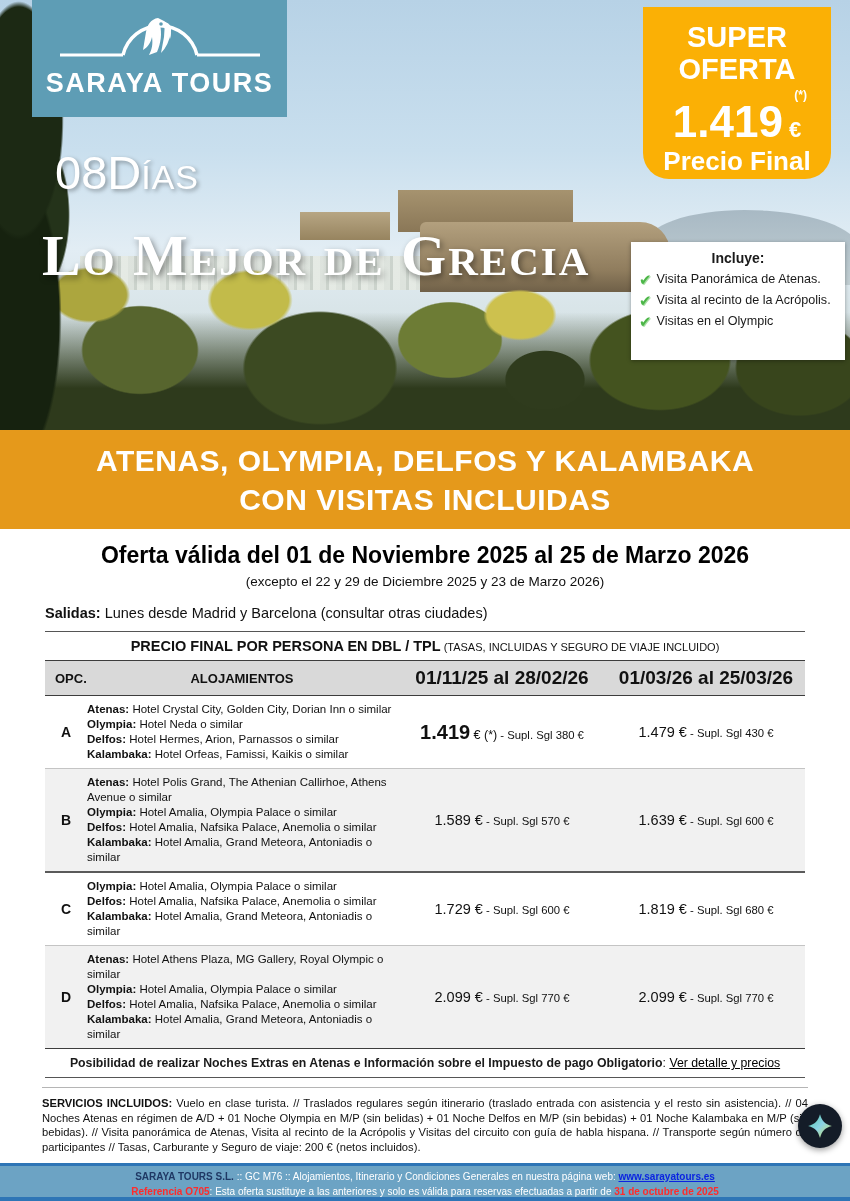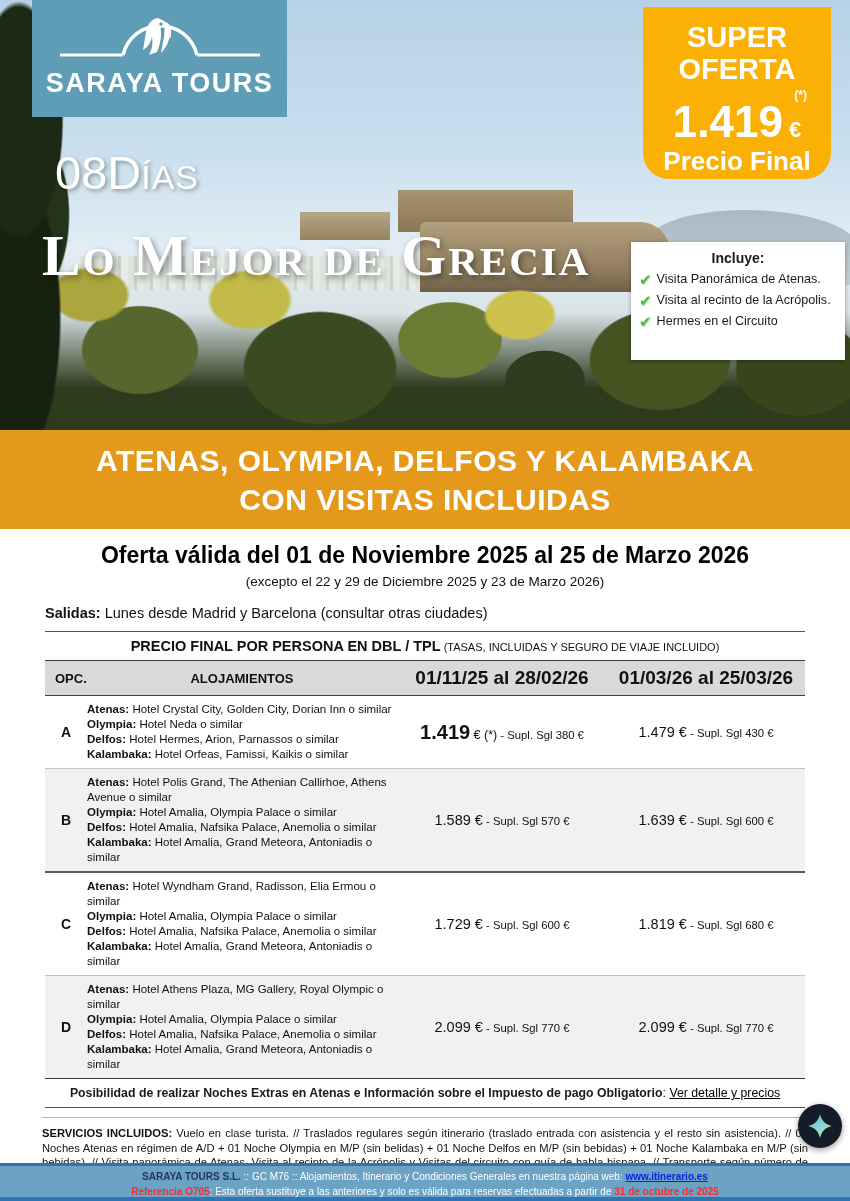--- a/index.html
+++ b/index.html
@@ -178,21 +178,21 @@
       <div class="inc-item">
         <span class="check">✔</span>
         <span>Visita Panorámica de Atenas.</span>
       </div>
       <div class="inc-item">
         <span class="check">✔</span>
         <span>Visita al recinto de la Acrópolis.</span>
       </div>
       <div class="inc-item">
         <span class="check">✔</span>
-        <span>Hermes en el Circuito</span>
+        <span>Visitas en el Olympic</span>
       </div>
     </div>
   </header>
 
   <div class="banner">
     <div>ATENAS, OLYMPIA, DELFOS Y KALAMBAKA</div>
     <div>CON VISITAS INCLUIDAS</div>
   </div>
 
   <section class="validity">
@@ -234,21 +234,20 @@
         <div class="h-line"><b>Delfos:</b><span> Hotel Amalia, Nafsika Palace, Anemolia o similar</span></div>
         <div class="h-line"><b>Kalambaka:</b><span> Hotel Amalia, Grand Meteora, Antoniadis o similar</span></div>
       </div>
       <div class="pcell"><span class="p-main">1.589 €</span><span class="p-supl"> - Supl. Sgl 570 €</span></div>
       <div class="pcell"><span class="p-main">1.639 €</span><span class="p-supl"> - Supl. Sgl 600 €</span></div>
     </div>
 
     <div class="trow sep-dark">
       <div class="opc">C</div>
       <div class="hotels">
-        <div class="h-line"><b>Atenas:</b><span> Hotel Wyndham Grand, Radisson, Elia Ermou o similar</span></div>
         <div class="h-line"><b>Olympia:</b><span> Hotel Amalia, Olympia Palace o similar</span></div>
         <div class="h-line"><b>Delfos:</b><span> Hotel Amalia, Nafsika Palace, Anemolia o similar</span></div>
         <div class="h-line"><b>Kalambaka:</b><span> Hotel Amalia, Grand Meteora, Antoniadis o similar</span></div>
       </div>
       <div class="pcell"><span class="p-main">1.729 €</span><span class="p-supl"> - Supl. Sgl 600 €</span></div>
       <div class="pcell"><span class="p-main">1.819 €</span><span class="p-supl"> - Supl. Sgl 680 €</span></div>
     </div>
 
     <div class="trow alt sep-light">
       <div class="opc">D</div>
@@ -268,21 +267,21 @@
   </div>
 
   <section class="fine">
     <p><b>SERVICIOS INCLUIDOS:</b><span> Vuelo en clase turista. // Traslados regulares según itinerario (traslado entrada con asistencia y el resto sin asistencia). // 04 Noches Atenas en régimen de A/D + 01 Noche Olympia en M/P (sin belidas) + 01 Noche Delfos en M/P (sin bebidas) + 01 Noche Kalambaka en M/P (sin bebidas). // Visita panorámica de Atenas, Visita al recinto de la Acrópolis y Visitas del circuito con guía de habla hispana. // Transporte según número de participantes // Tasas, Carburante y Seguro de viaje: 200 € (netos incluidos).</span></p>
     <p><b>SERVICIOS NO INCLUIDOS:</b><span> Seguro Opcional Multiasistencia con anulación para Españoles y residentes (consultar condiciones en nuestra web): 55 € // Propinas, maleteros y Tasa turística (pago obligatorio en destino).</span></p>
 
   </section>
 
   <footer class="footer">
     <div>
-      <span class="co">SARAYA TOURS S.L.</span><span> :: GC M76 ::  Alojamientos, Itinerario y Condiciones Generales en nuestra página web:  </span><a class="weblink">www.itinerario.es</a>
+      <span class="co">SARAYA TOURS S.L.</span><span> :: GC M76 ::  Alojamientos, Itinerario y Condiciones Generales en nuestra página web:  </span><a class="weblink">www.sarayatours.es</a>
     </div>
     <div>
       <span class="ref">Referencia O705</span><span>: Esta oferta sustituye a las anteriores y solo es válida para reservas efectuadas a partir de </span><span class="date">31 de octubre de 2025</span>
     </div>
   </footer>
 
   <div class="float-badge">
     <svg width="30" height="30" viewBox="0 0 48 48">
       <defs>
         <linearGradient id="sg" x1="0" y1="0" x2="1" y2="1">

